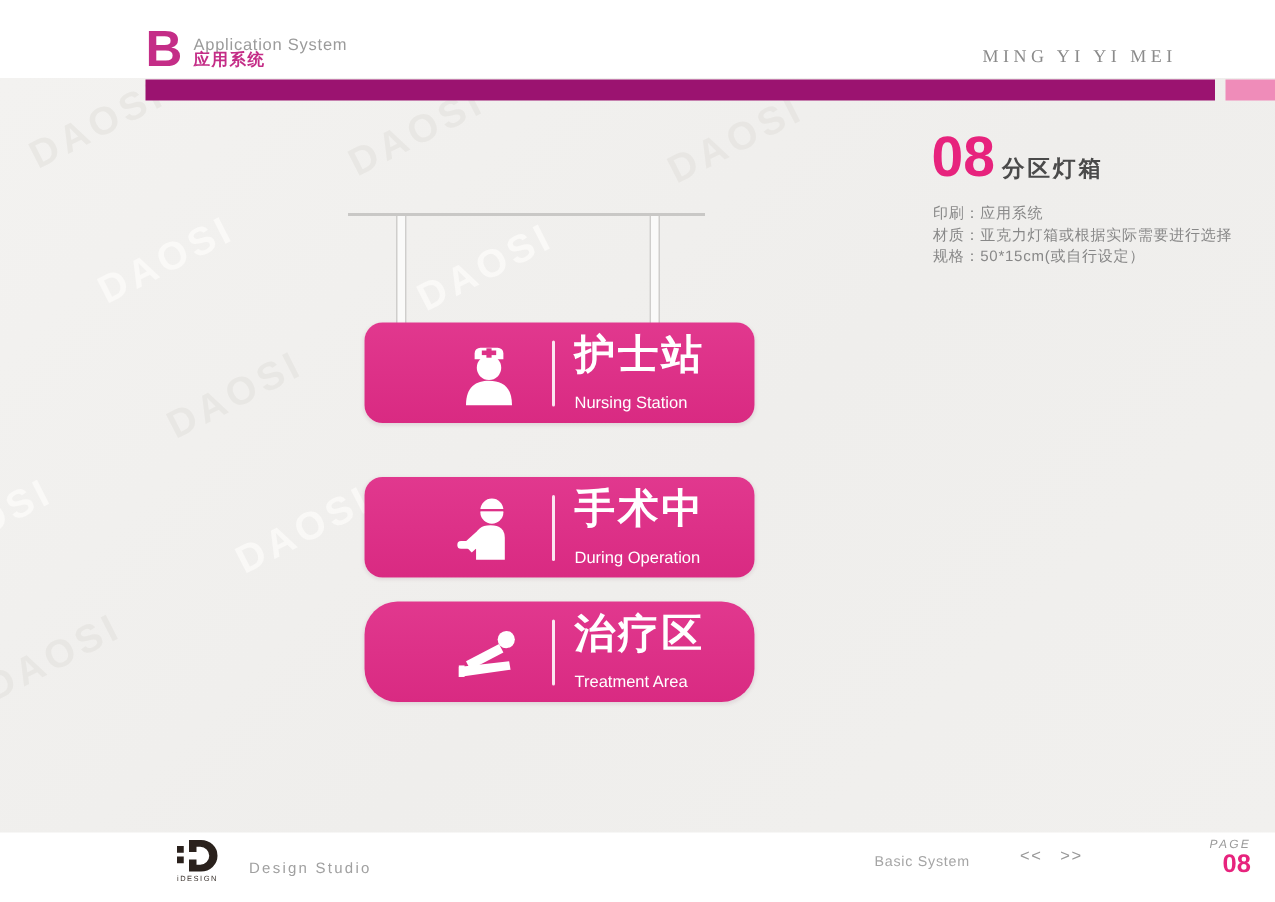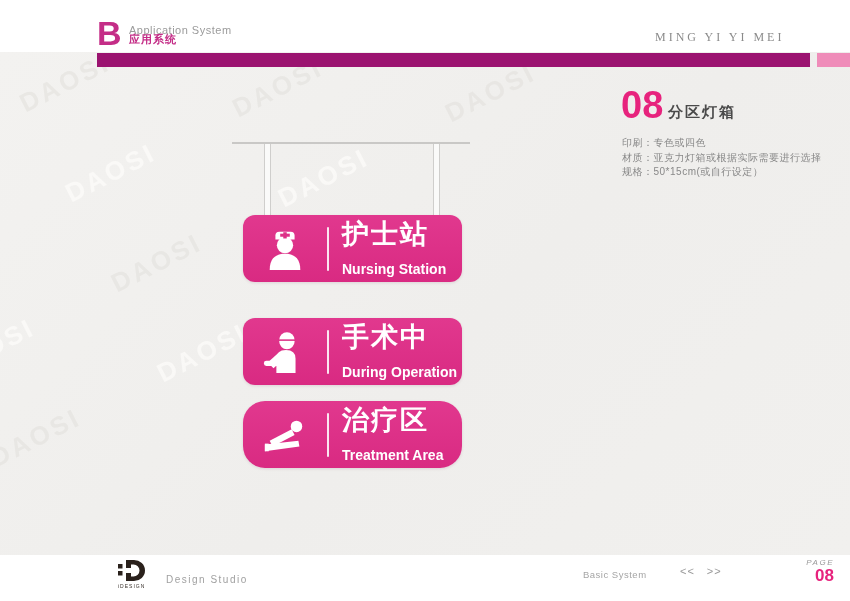--- a/index.html
+++ b/index.html
@@ -27,27 +27,27 @@
   .specs{position:absolute;left:622px;top:136px;margin:0;padding:0;list-style:none;}
   .specs li{font-size:10px;color:#888888;line-height:14.5px;letter-spacing:.5px;}
   
   .ceiling{position:absolute;left:232px;top:142px;width:238px;height:0;border-top:2px solid #c9c8c6;}
   .rod{position:absolute;top:144px;width:5px;height:72px;background:#fafaf9;
        border-left:1px solid #cfcecc;border-right:1px solid #cfcecc;}
   .rod.left{left:264px;} .rod.right{left:433px;}
   
   .sign{position:absolute;left:243px;width:219px;height:67px;border-radius:12px;
         background:linear-gradient(180deg,#e1388e 0%,#d92a82 100%);
-        display:flex;align-items:center;box-shadow:0 1px 3px rgba(90,20,60,.12);}
+        display:flex;align-items:center;box-shadow:0 1px 3px rgba(90,20,60,.12);padding-left:41px;}
   .sign.s1{top:215px;} .sign.s2{top:318px;} .sign.s3{top:401px;border-radius:22px;}
   .icon-box{width:84px;display:flex;justify-content:center;align-items:center;}
   .divider{width:2px;height:44px;background:rgba(255,255,255,.88);border-radius:1px;}
   .texts{margin-left:13px;color:#ffffff;}
   .zh{font-size:27px;font-weight:bold;letter-spacing:2px;line-height:1;white-space:nowrap;}
-  .en{font-size:14px;font-weight:bold;margin-top:13px;white-space:nowrap;}
+  .en{font-size:11px;font-weight:normal;margin-top:13px;white-space:nowrap;}
   
   .logo{position:absolute;left:117px;top:557px;width:34px;height:30px;}
   .logo-sub{position:absolute;left:118px;top:583px;font-size:5px;letter-spacing:1px;color:#3a322d;}
   .studio{position:absolute;left:166px;top:574px;font-size:10px;color:#a0a0a0;letter-spacing:1.5px;}
   .basic-system{position:absolute;left:583px;top:569px;font-size:9.5px;color:#a5a5a5;letter-spacing:.5px;}
   .pager{position:absolute;left:680px;top:565px;font-size:11px;color:#999999;letter-spacing:1px;}
   .pager span{cursor:pointer;margin-right:12px;}
   .page-block{position:absolute;right:16px;top:558px;text-align:right;}
   .page-label{font-size:8px;color:#9a9a9a;letter-spacing:1.5px;font-style:italic;}
   .page-number{font-size:17px;font-weight:bold;color:#e7237d;line-height:1.1;}
@@ -89,21 +89,21 @@
   <div class="b-letter">B</div>
   <div class="app-sys-en">Application System</div>
   <div class="app-sys-zh">应用系统</div>
   <div class="brand">MING YI YI MEI</div>
   <div class="bar-dark"></div>
   <div class="bar-light"></div>
 
   <div class="item-number">08</div>
   <div class="item-title">分区灯箱</div>
   <ul class="specs">
-    <li>印刷：专色或四色</li>
+    <li>印刷：应用系统</li>
     <li>材质：亚克力灯箱或根据实际需要进行选择</li>
     <li>规格：50*15cm(或自行设定）</li>
   </ul>
 
   <div class="ceiling"></div>
   <div class="rod left"></div>
   <div class="rod right"></div>
 
   <div class="sign s1">
     <div class="icon-box">

